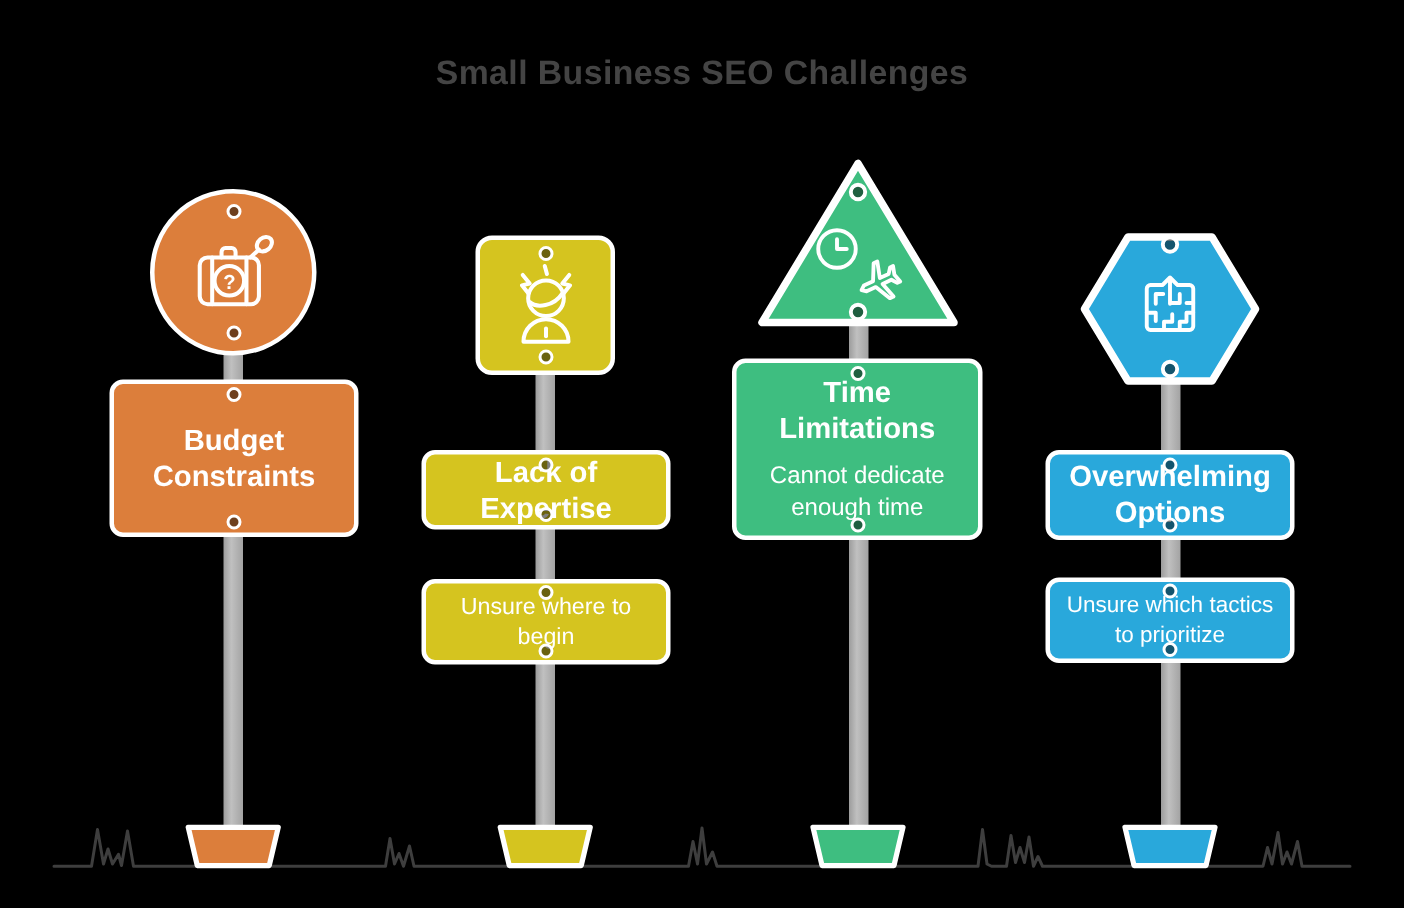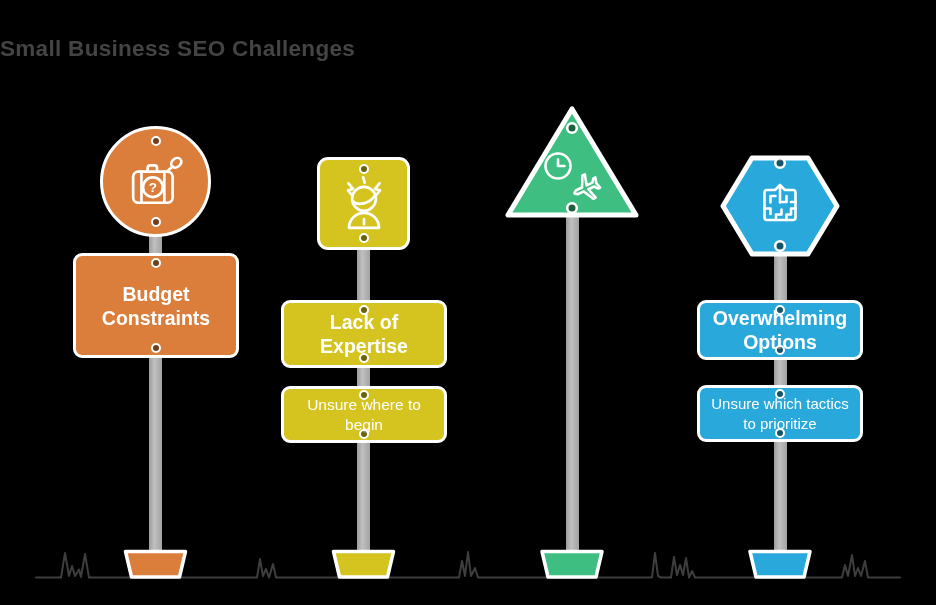--- a/index.html
+++ b/index.html
@@ -1,18 +1,18 @@
 <!DOCTYPE html>
 <html><head>
 <meta charset="utf-8">
 <style>
   html,body{margin:0;padding:0;background:#000;}
   body{font-family:"Liberation Sans",sans-serif;}
   .stage{position:relative;width:936px;height:605px;background:#000;overflow:hidden;}
-  .title{position:absolute;left:0;right:0;top:36px;margin:0;text-align:left;
+  .title{position:absolute;left:0;right:0;top:36px;margin:0;text-align:center;
          font-size:22.5px;font-weight:bold;color:#444;letter-spacing:.3px;}
   
   .pole{position:absolute;width:13px;
         background:linear-gradient(90deg,#9c9c9c,#c0c0c0 40%,#a3a3a3);}
   .pole-1{left:149px;top:190px;height:366px;}
   .pole-2{left:357px;top:240px;height:316px;}
   .pole-3{left:565.5px;top:205px;height:351px;}
   .pole-4{left:773.5px;top:248px;height:308px;}
   
   .ground{position:absolute;left:0;top:535px;}
@@ -90,21 +90,21 @@
         <path d="M25.2,3.2 l1.4,5.2"></path>
         <circle cx="26" cy="24" r="11.5"></circle>
         <path d="M15.5,26.5 C20,30.5 31,29.5 36.8,20.5"></path>
         <path d="M11.5,52 a14.5,14.5 0 0 1 29,0 Z"></path>
         <path d="M26,43.5 v5"></path>
       </g>
     </svg>
     <i class="screw" style="top:4px"></i>
     <i class="screw" style="bottom:4px"></i>
   </div>
-  <div class="panel yellow" style="left:281px;top:300px;width:166px;height:68px;padding:15px 8px;">
+  <div class="panel yellow" style="left:281px;top:300px;width:166px;height:53px;padding:15px 8px;">
     <span class="h-text">Lack of Expertise</span>
     <i class="screw" style="top:2px"></i>
     <i class="screw" style="bottom:2px"></i>
   </div>
   <div class="panel yellow" style="left:281px;top:386px;width:166px;height:57px;padding:0 14px;">
     <span class="s-text">Unsure where to begin</span>
     <i class="screw" style="top:1px"></i>
     <i class="screw" style="bottom:1px"></i>
   </div>
 
@@ -113,20 +113,27 @@
     <g class="icon-stroke">
       <circle cx="58" cy="63" r="12.5"></circle>
       <path d="M58,56.5 V63 H64.5"></path>
       <g transform="translate(86,85) rotate(-115) scale(1.35)">
         <path stroke-width="1.9" d="M0,-9.5 L1.6,-7.5 L1.6,-2.5 L9.5,1.5 L9.5,3.5 L1.6,1.2 L1.6,6 L4.2,8 L4.2,9.6 L0,8.4 L-4.2,9.6 L-4.2,8 L-1.6,6 L-1.6,1.2 L-9.5,3.5 L-9.5,1.5 L-1.6,-2.5 L-1.6,-7.5 Z"></path>
       </g>
     </g>
     <circle cx="72" cy="25" r="4.8" fill="rgba(0,0,0,.5)" stroke="#fff" stroke-width="2.6"></circle>
     <circle cx="72" cy="105" r="4.8" fill="rgba(0,0,0,.5)" stroke="#fff" stroke-width="2.6"></circle>
   </svg>
+  <div class="panel green" style="left:488px;top:239px;width:167px;height:121px;padding:0 8px;">
+    <span class="h-text">Time Limitations</span>
+    <span class="gap8"></span>
+    <span class="s-text" style="font-size:16px;line-height:21px;">Cannot dedicate enough time</span>
+    <i class="screw" style="top:2px"></i>
+    <i class="screw" style="bottom:2px"></i>
+  </div>
 
   <svg class="shape-svg" style="left:716px;top:151px;" width="128" height="108" viewBox="0 0 128 108">
     <polygon points="7,55 36,7 92,7 121,55 92,103 36,103" fill="#29A8DB" stroke="#fff" stroke-width="5" stroke-linejoin="round"></polygon>
     <g class="icon-stroke" transform="translate(40,30)">
       <path d="M19,9 H11 a2.5,2.5 0 0 0 -2.5,2.5 V36.5 a2.5,2.5 0 0 0 2.5,2.5 H37 a2.5,2.5 0 0 0 2.5,-2.5 V11.5 a2.5,2.5 0 0 0 -2.5,-2.5 H29"></path>
       <path d="M24,21.5 V4 M19.5,8.5 L24,4 L28.5,8.5"></path>
       <path d="M14.5,15 H19.5 M14.5,15 V21.5"></path>
       <path d="M8.5,27.5 H14.5 V33"></path>
       <path d="M20,39 V33.5 H25.5 V28.5"></path>
       <path d="M30.5,15 V21 H25"></path>

